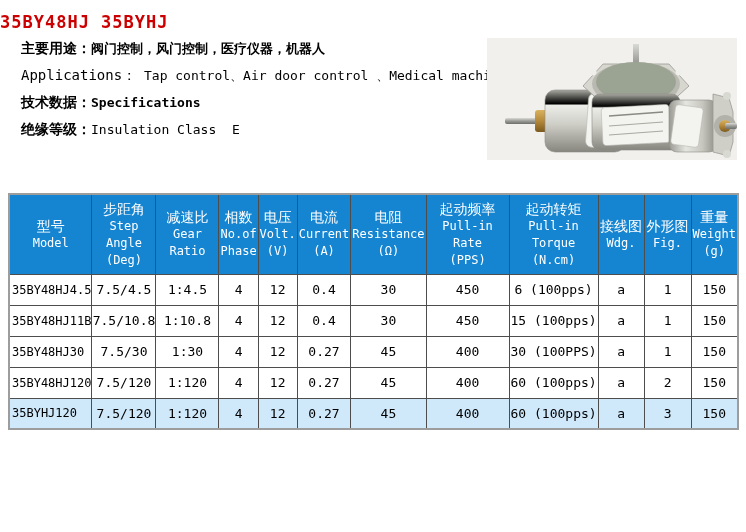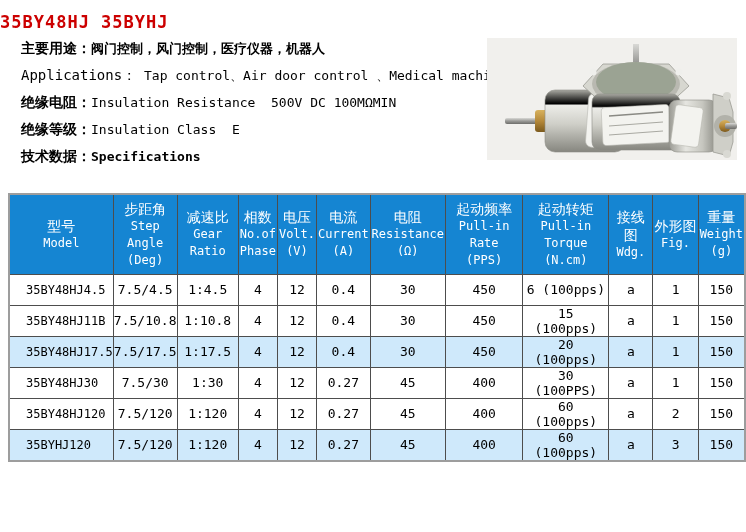--- a/index.html
+++ b/index.html
@@ -36,33 +36,32 @@
     background:var(--header-blue);color:#ffffff;font-weight:normal;
     height:80px;vertical-align:middle;text-align:center;padding:0 1px;
   }
   table.spec th .cn{font-size:14px;line-height:18px;font-family:"Liberation Sans",sans-serif;}
   table.spec th .en{font-size:12px;line-height:17px;}
   table.spec th .un{font-size:12px;line-height:17px;}
   table.spec td{
     height:31px;font-size:13px;text-align:center;background:#ffffff;vertical-align:middle;
   }
   table.spec tr.alt td{background:var(--row-alt-blue);}
-  table.spec td.model{text-align:left;padding-left:16px;font-size:12px;}
+  table.spec td.model{text-align:left;padding-left:2px;font-size:12px;}
 </style>
 </head>
 <body>
 
 <div class="page-title">35BY48HJ 35BYHJ</div>
 
 <div class="info-block">
     <div class="info-line"><span class="lab b">主要用途：</span><span class="b">阀门控制，风门控制，医疗仪器，机器人</span></div>
     <div class="info-line"><span class="lab">Applications：</span><span class=""> Tap control、Air door control 、Medical machine、Robot</span></div>
-    <div class="info-line"><span class="lab b">绝缘电阻：</span><span class="">Insulation Resistance  500V DC 100MΩMIN</span></div>
+    <div class="info-line"><span class="lab b">技术数据：</span><span class="b">Specifications</span></div>
     <div class="info-line"><span class="lab b">绝缘等级：</span><span class="">Insulation Class  E</span></div>
-    <div class="info-line"><span class="lab b">技术数据：</span><span class="b">Specifications</span></div>
   </div>
 
 <div class="photo-box">
   <svg width="250" height="122" viewBox="0 0 250 122">
     <defs>
       <linearGradient id="gv" x1="0" y1="0" x2="0" y2="1">
         <stop offset="0" stop-color="#a9a9a2"></stop>
           <stop offset="0.22" stop-color="#ececе8"></stop>
         <stop offset="0.25" stop-color="#ecece8"></stop>
           <stop offset="0.55" stop-color="#cfcfc8"></stop>
@@ -213,34 +212,20 @@
         <td>4</td>
         <td>12</td>
         <td>0.4</td>
         <td>30</td>
         <td>450</td>
         <td>15 (100pps)</td>
         <td>a</td>
         <td>1</td>
         <td>150</td>
       </tr>
-      <tr class="alt">
-        <td class="model">35BY48HJ17.5</td>
-        <td>7.5/17.5</td>
-        <td>1:17.5</td>
-        <td>4</td>
-        <td>12</td>
-        <td>0.4</td>
-        <td>30</td>
-        <td>450</td>
-        <td>20 (100pps)</td>
-        <td>a</td>
-        <td>1</td>
-        <td>150</td>
-      </tr>
       <tr>
         <td class="model">35BY48HJ30</td>
         <td>7.5/30</td>
         <td>1:30</td>
         <td>4</td>
         <td>12</td>
         <td>0.27</td>
         <td>45</td>
         <td>400</td>
         <td>30 (100PPS)</td>

